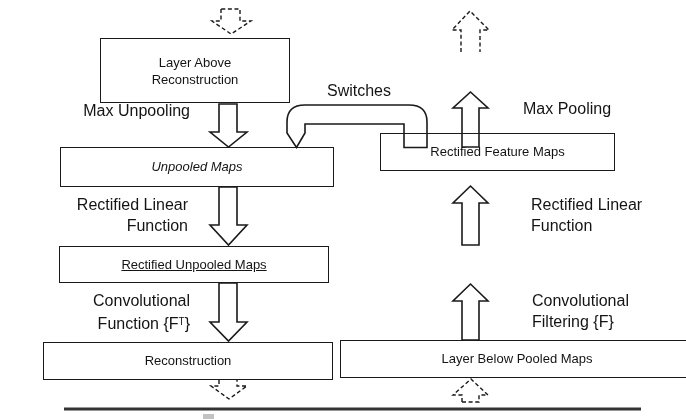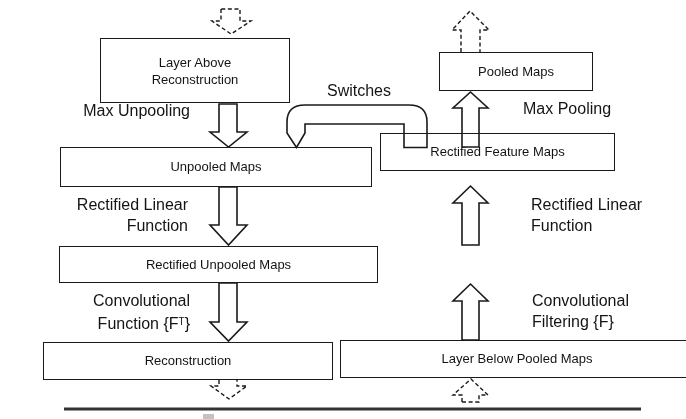--- a/index.html
+++ b/index.html
@@ -8,22 +8,22 @@
     font-family:"Liberation Sans",sans-serif;color:#141414;
   }
   .canvas{position:absolute;left:0;top:0;width:686px;height:419px;}
   svg.lines{position:absolute;left:0;top:0;pointer-events:none;}
   .box{
     position:absolute;box-sizing:border-box;border:1.6px solid #1a1a1a;background:transparent;
     display:flex;flex-direction:column;align-items:center;justify-content:center;
     text-align:center;font-size:13px;line-height:16px;
   }
   .box-layer-above{left:100px;top:38px;width:190px;height:65px;line-height:17px;}
-  .box-unpooled{left:60px;top:147px;width:312px;height:40px;}
-  .box-rect-unpooled{left:59px;top:246px;width:319px;height:37px;}
+  .box-unpooled{left:60px;top:147px;width:274px;height:40px;font-style:italic;}
+  .box-rect-unpooled{left:59px;top:246px;width:270px;height:37px;text-decoration:underline;}
   .box-reconstruction{left:43px;top:342px;width:290px;height:38px;}
   .box-pooled{left:439px;top:52px;width:154px;height:39px;}
   .box-rect-feature{left:380px;top:133px;width:235px;height:38px;}
   .box-feature{left:380px;top:245px;width:273px;height:38px;}
   .box-layer-below{left:340px;top:340px;width:354px;height:38px;}
   .sidelabel{
     position:absolute;font-size:16px;line-height:21px;white-space:nowrap;color:#141414;
   }
   .lbl-max-unpooling{top:100px;right:496px;text-align:right;}
   .lbl-left-relu{top:194px;right:498px;text-align:right;}
@@ -71,23 +71,20 @@
   </div>
   <div class="box box-unpooled">
     <span>Unpooled Maps</span>
   </div>
   <div class="box box-rect-unpooled">
     <span>Rectified Unpooled Maps</span>
   </div>
   <div class="box box-reconstruction">
     <span>Reconstruction</span>
   </div>
-  <div class="box box-pooled">
-    <span>Pooled Maps</span>
-  </div>
   <div class="box box-rect-feature">
     <span>Rectified Feature Maps</span>
   </div>
   <div class="box box-layer-below">
     <span>Layer Below Pooled Maps</span>
   </div>
 
   <div class="sidelabel lbl-max-unpooling">Max Unpooling</div>
 
   <div class="sidelabel lbl-left-relu">

